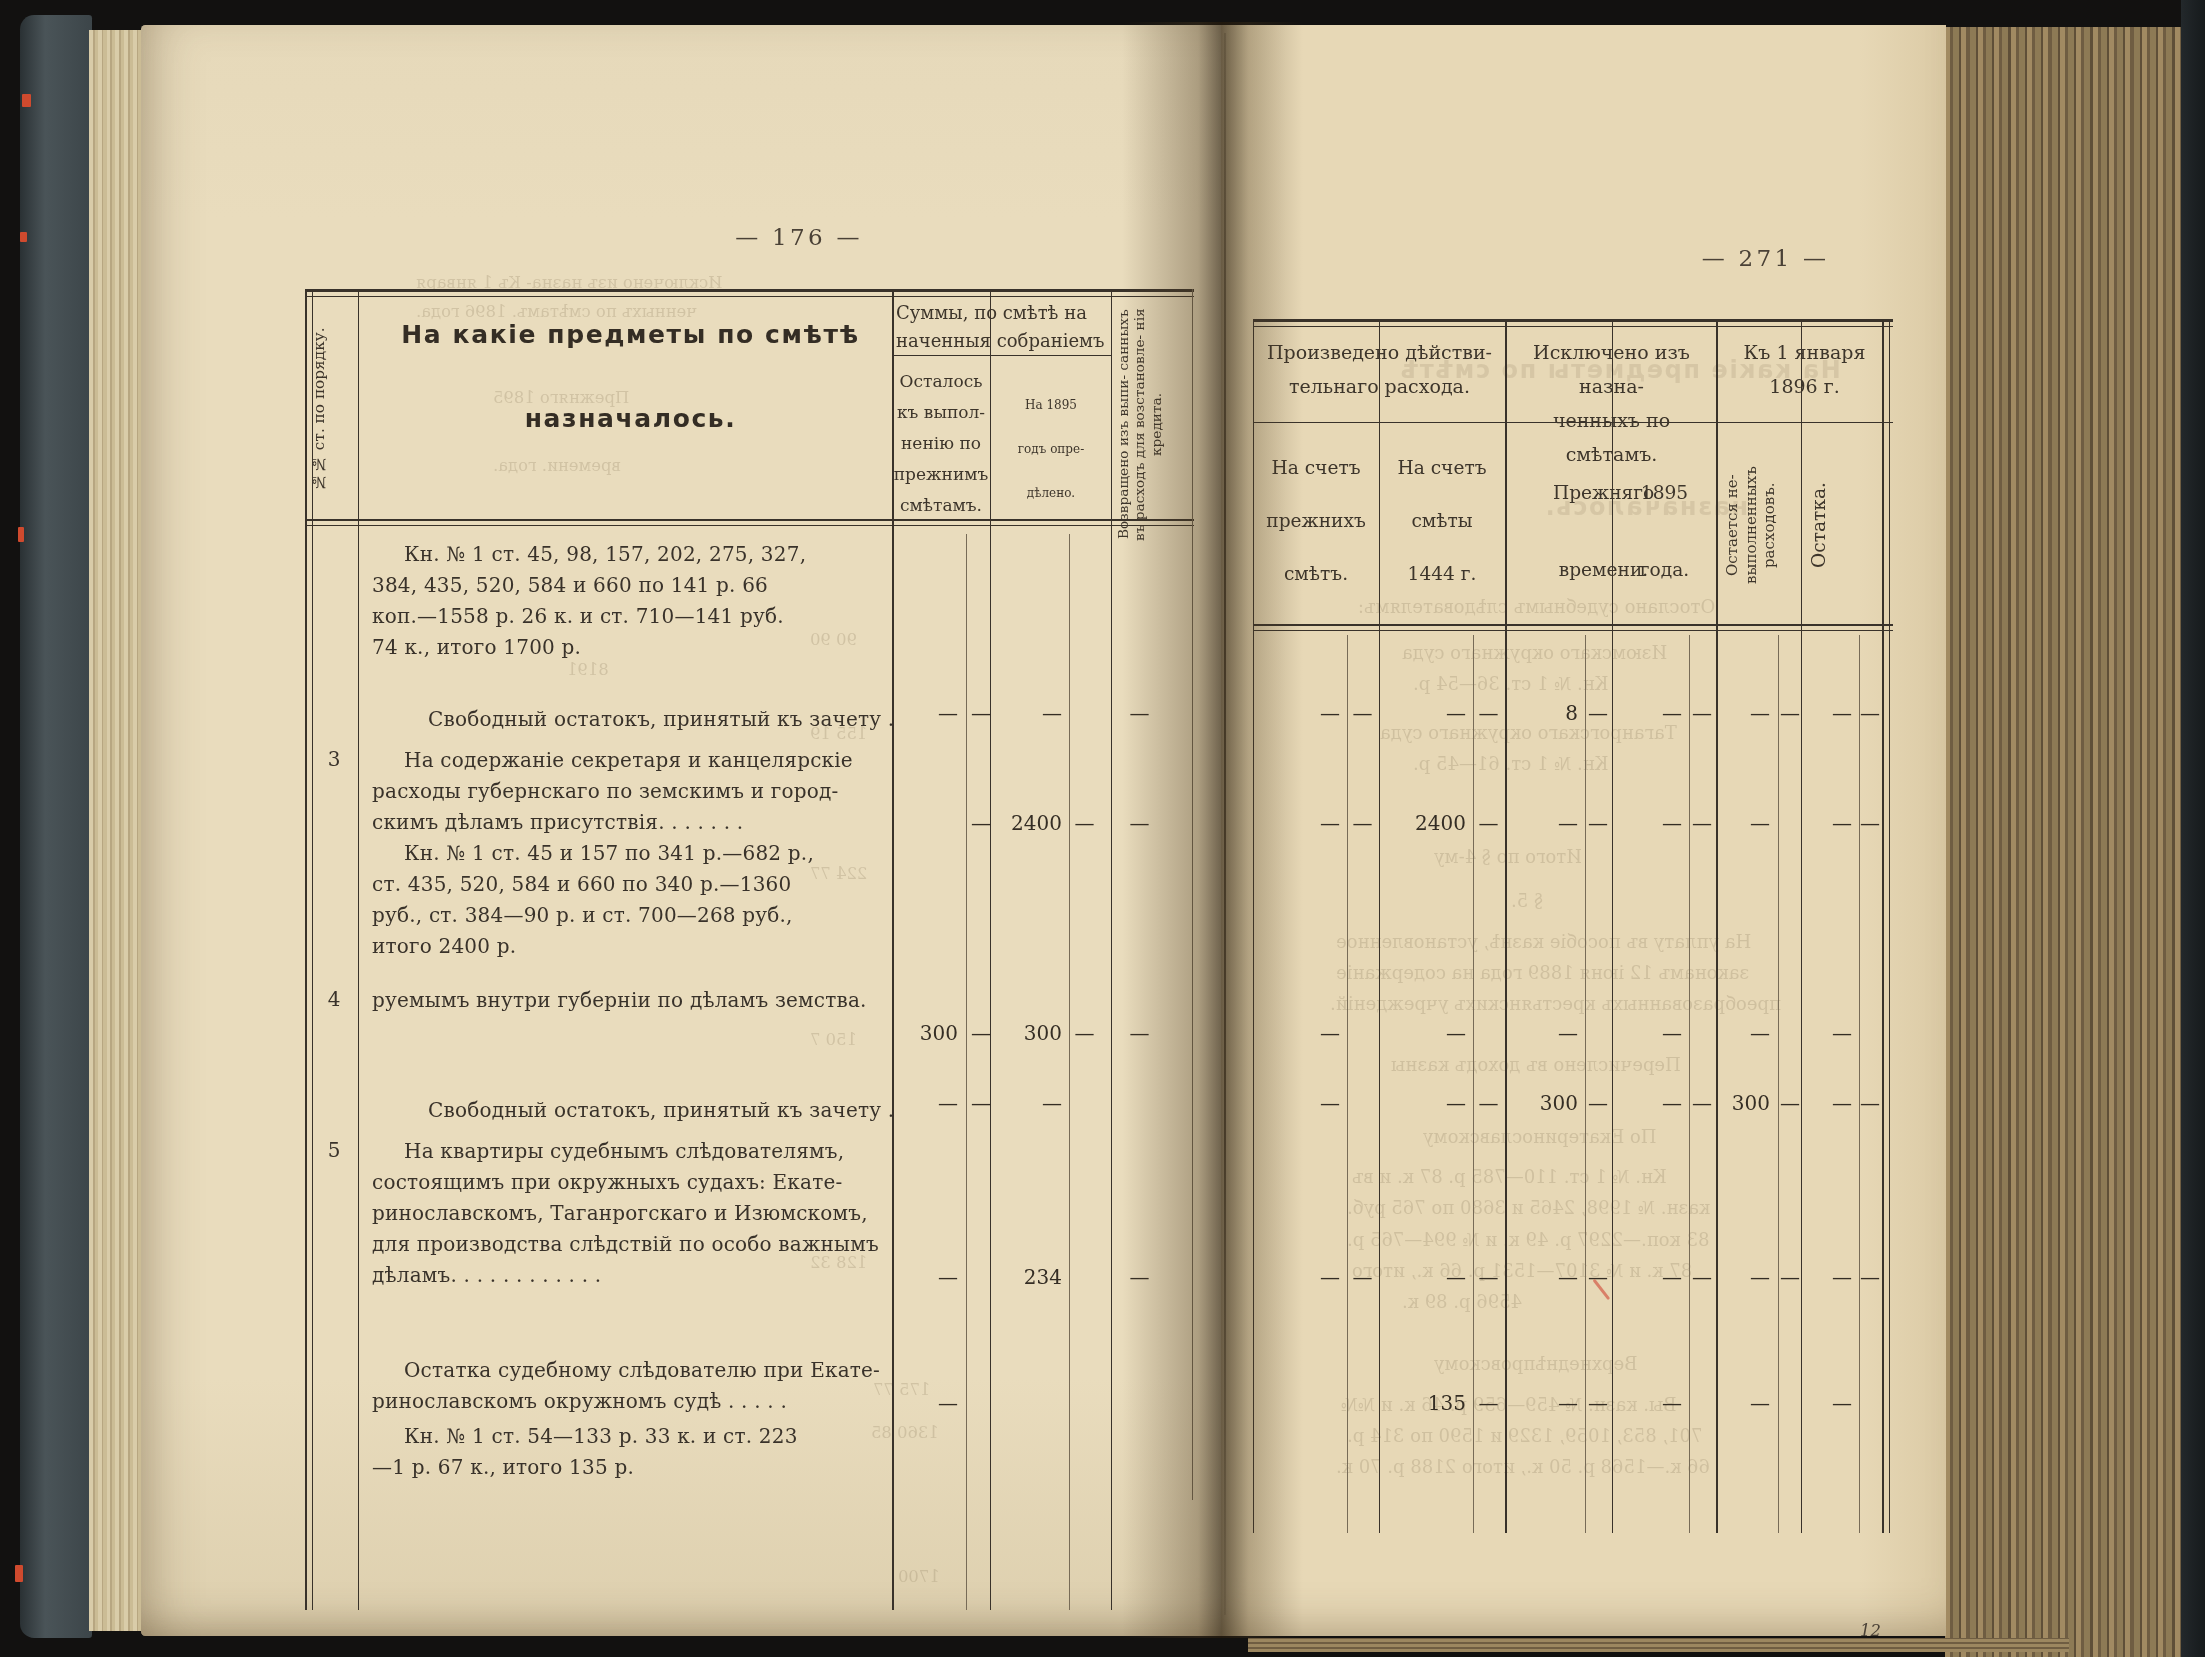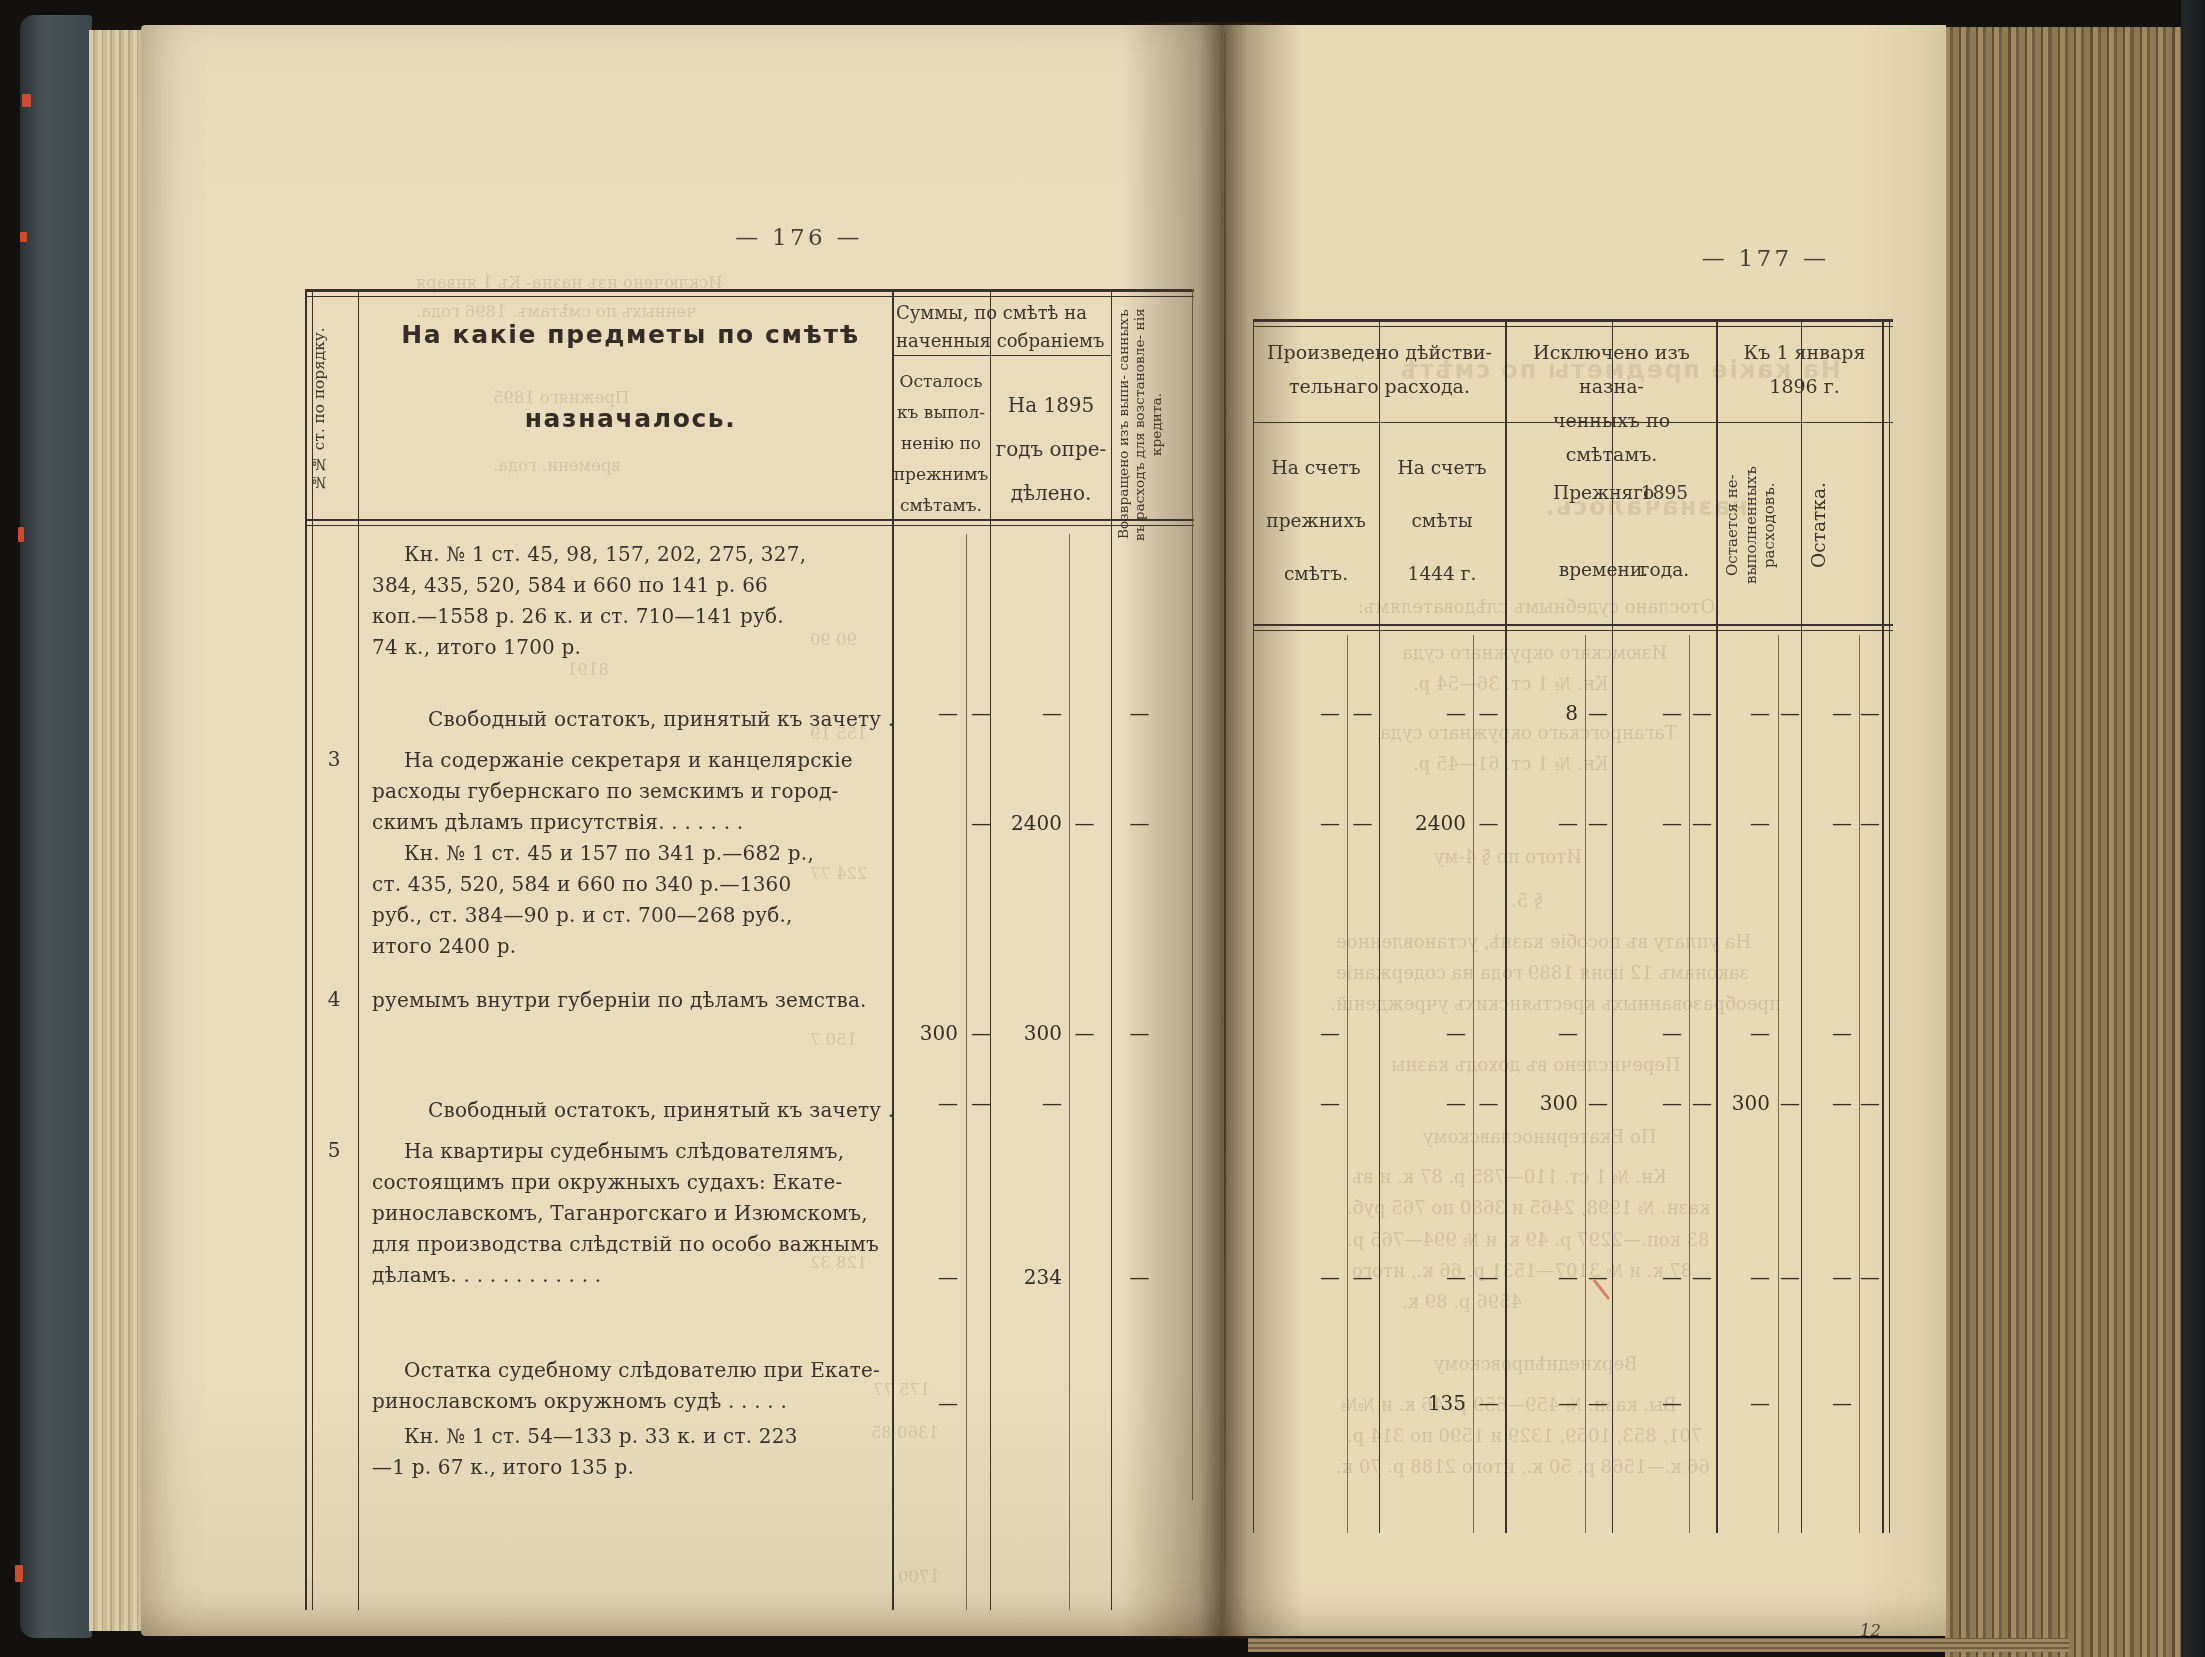--- a/index.html
+++ b/index.html
@@ -109,21 +109,21 @@
       <div class="ghost" style="left: 1347px; top: 1229px; font-size: 18px;">83 коп.—2297 р. 49 к. и № 994—765 р.</div>
       <div class="ghost" style="left: 1352px; top: 1260px; font-size: 18px;">87 к. и № 3107—1531 р. 66 к., итого</div>
       <div class="ghost" style="left: 1402px; top: 1291px; font-size: 18px;">4596 р. 89 к.</div>
       <div class="ghost" style="left: 1434px; top: 1353px; font-size: 18px;">Верхнеднѣпровскому</div>
       <div class="ghost" style="left: 1341px; top: 1394px; font-size: 18px;">Вы. казн. № 459—659 р. 46 к. и №№</div>
       <div class="ghost" style="left: 1347px; top: 1425px; font-size: 18px;">701, 853, 1059, 1329 и 1590 по 314 р.</div>
       <div class="ghost" style="left: 1336px; top: 1456px; font-size: 18px;">66 к.—1568 р. 50 к., итого 2188 р. 70 к.</div>
     </div>
 
   <div class="pgnum" style="left:717px;top:224px;width:164px;">— 176 —</div>
-  <div class="pgnum" style="left:1689px;top:245px;width:153px;">— 177 —</div>
+  <div class="pgnum" style="left:1689px;top:245px;width:153px;">— 271 —</div>
 
   <div class="hl" style="left:307px;top:289px;width:887px;height:2.7px;"></div>
   <div class="hl" style="left:307px;top:296px;width:887px;height:1.1px;"></div>
   <div class="hl" style="left:892px;top:355px;width:219px;height:1.1px;"></div>
   <div class="hl" style="left:307px;top:519px;width:887px;height:2.2px;"></div>
   <div class="hl" style="left:307px;top:525px;width:887px;height:1.1px;"></div>
   <div class="vl" style="left:305px;top:289px;width:2.2px;height:1321px;"></div>
   <div class="vl" style="left:312px;top:289px;width:1.1px;height:1321px;"></div>
   <div class="vl" style="left:358px;top:289px;width:1.1px;height:1321px;"></div>
   <div class="vl" style="left:892px;top:289px;width:1.6px;height:1321px;"></div>
@@ -156,21 +156,21 @@
   <div class="hcell vtext" style="left:310px;top:300px;width:48px;height:218px;font-size:15.3px;">№№ ст. по порядку.</div>
   <div class="subject-h" style="top:320px;">На какіе предметы по смѣтѣ</div>
   <div class="subject-h" style="top:404px;">назначалось.</div>
   <div class="hcell" style="left:896px;top:302px;width:219px;font-size:18px;text-align:left;white-space:nowrap;">Суммы, по смѣтѣ на</div>
   <div class="hcell" style="left:896px;top:330px;width:219px;font-size:18px;text-align:left;white-space:nowrap;">наченныя собраніемъ</div>
   <div class="hcell" style="left:893px;top:366px;width:96px;font-size:17px;line-height:31px;">Осталось
 къ выпол-
 ненію по
 прежнимъ
 смѣтамъ.</div>
-  <div class="hcell" style="left:992px;top:383px;width:118px;font-size:20px;line-height:44px;">На 1895
+  <div class="hcell" style="left:992px;top:383px;width:118px;font-size:12px;line-height:44px;">На 1895
 годъ опре-
 дѣлено.</div>
   <div class="hcell vtext" style="left:1115px;top:307px;width:78px;height:235px;font-size:13.7px;line-height:16.4px;">Возвращено изъ выпи- санныхъ въ расходъ для возстановле- нія кредита.</div>
 
   <div class="hcell" style="left:1257px;top:335px;width:245px;font-size:19px;line-height:34px;">Произведено дѣйстви-
 тельнаго расхода.</div>
   <div class="hcell" style="left:1509px;top:335px;width:205px;font-size:19px;line-height:34px;">Исключено изъ назна-
 ченныхъ по смѣтамъ.</div>
   <div class="hcell" style="left:1719px;top:335px;width:171px;font-size:19px;line-height:34px;">Къ 1 января
 1896 г.</div>

